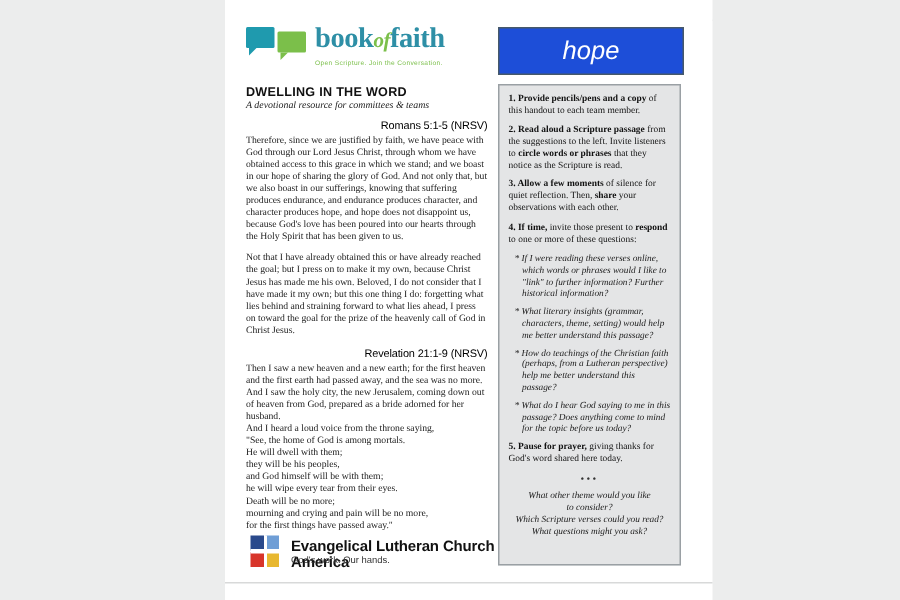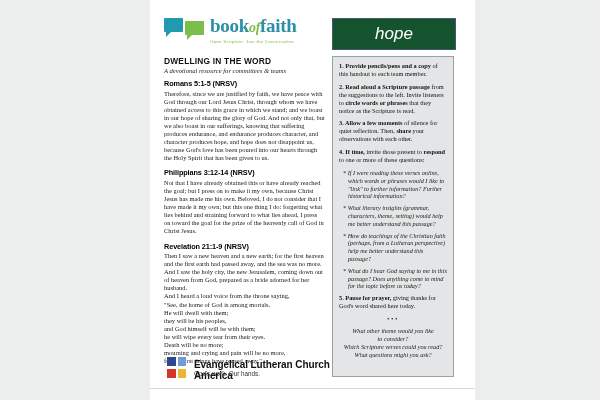--- a/index.html
+++ b/index.html
@@ -107,21 +107,21 @@
     margin-top: 1px;
   }
 
   
   .hope-box {
     position: absolute;
     left: 182px;
     top: 18px;
     width: 122px;
     height: 30px;
-    background: #14532d;
+    background: #1d4ed8;
     border: 1px solid #46596a;
     display: flex;
     align-items: center;
     justify-content: center;
   }
   .hope-box span {
     font-family: "Liberation Sans", sans-serif;
     font-style: italic;
     font-size: 17px;
     color: #ffffff;
@@ -151,25 +151,26 @@
   
   .left-col {
     position: absolute;
     left: 14px;
     top: 79px;
     width: 161px;
   }
   .passage { margin-bottom: 6px; }
   .passage-ref {
     font-family: "Liberation Sans", sans-serif;
-    font-weight: bold;
+    font-weight: normal;
     font-size: 7.3px;
     color: #000;
     margin-bottom: 1.5px;
     letter-spacing: -0.1px;
+    text-align: right;
   }
   .passage-body {
     font-family: "Liberation Serif", serif;
     font-size: 6.45px;
     line-height: 8.1px;
     color: #1a1a1a;
     text-align: left;
   }
   .verse-lines {
     font-family: "Liberation Serif", serif;
@@ -313,21 +314,20 @@
   <div class="sec-sub">A devotional resource for committees &amp; teams</div>
 
   <div class="left-col">
 
     <div class="passage">
       <div class="passage-ref">Romans 5:1-5 (NRSV)</div>
       <div class="passage-body">Therefore, since we are justified by faith, we have peace with God through our Lord Jesus Christ, through whom we have obtained access to this grace in which we stand; and we boast in our hope of sharing the glory of God. And not only that, but we also boast in our sufferings, knowing that suffering produces endurance, and endurance produces character, and character produces hope, and hope does not disappoint us, because God's love has been poured into our hearts through the Holy Spirit that has been given to us.</div>
     </div>
 
     <div class="passage">
-      <div class="passage-ref">Philippians 3:12-14 (NRSV)</div>
       <div class="passage-body">Not that I have already obtained this or have already reached the goal; but I press on to make it my own, because Christ Jesus has made me his own. Beloved, I do not consider that I have made it my own; but this one thing I do: forgetting what lies behind and straining forward to what lies ahead, I press on toward the goal for the prize of the heavenly call of God in Christ Jesus.</div>
     </div>
 
     <div class="passage">
       <div class="passage-ref">Revelation 21:1-9  (NRSV)</div>
       <div class="passage-body">Then I saw a new heaven and a new earth; for the first heaven and the first earth had passed away, and the sea was no more. And I saw the holy city, the new Jerusalem, coming down out of heaven from God, prepared as a bride adorned for her husband.</div>
       <div class="verse-lines" id="verse-lines">
           <div>And I heard a loud voice from the throne saying,</div>
           <div>"See, the home of God is among mortals.</div>
           <div>He will dwell with them;</div>

